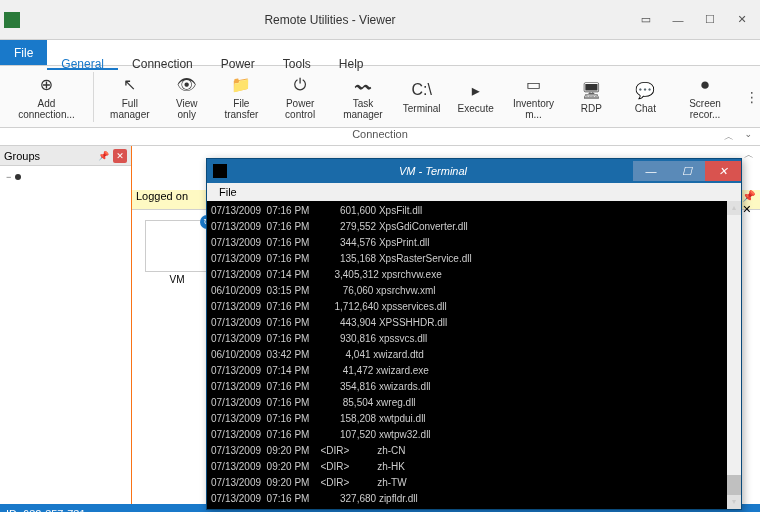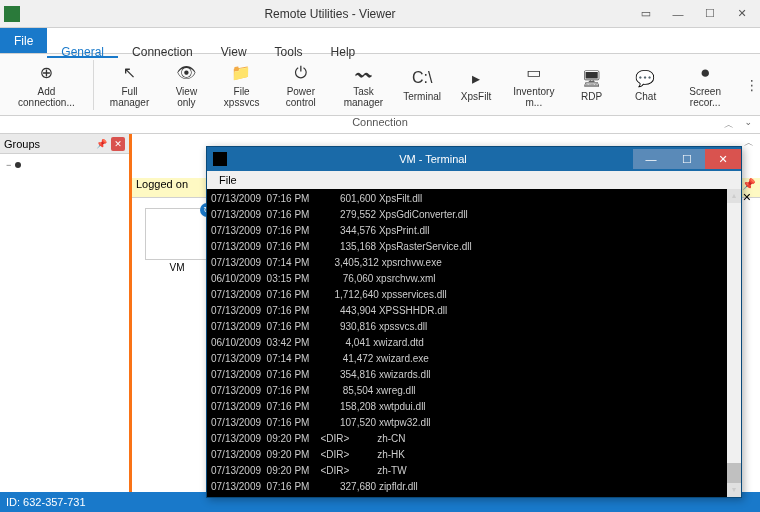--- a/index.html
+++ b/index.html
@@ -1,18 +1,18 @@
 <!DOCTYPE html>
 <html><head>
 <meta charset="utf-8">
 <style>
 * { margin: 0; padding: 0; box-sizing: border-box; font-family: 'Segoe UI', Tahoma, sans-serif; }
 body { width: 760px; height: 512px; background: #fff; overflow: hidden; position: relative; }
 
-.titlebar { height: 28px; background: #f0f0f0; display: flex; align-items: center; padding: 0 4px; border-bottom: 1px solid #d0d0d0; }
+.titlebar { height: 40px; background: #f0f0f0; display: flex; align-items: center; padding: 0 4px; border-bottom: 1px solid #d0d0d0; }
 .titlebar .app-icon { width: 16px; height: 16px; background: #2a7a3a; margin-right: 8px; }
 .titlebar .title { flex: 1; text-align: center; font-size: 12px; color: #333; }
 .titlebar .win-btns { display: flex; gap: 4px; }
 .titlebar .win-btn { width: 28px; height: 20px; display: flex; align-items: center; justify-content: center; font-size: 11px; color: #555; cursor: pointer; }
 
 .menubar { height: 26px; display: flex; align-items: stretch; border-bottom: 1px solid #d0d0d0; font-size: 12px; }
 .menubar .file-tab { background: #1979ca; color: #fff; padding: 0 14px; display: flex; align-items: center; cursor: pointer; }
 .menubar .tab { padding: 4px 14px; display: flex; align-items: center; color: #333; cursor: pointer; margin-top: 20px; }
 .menubar .tab.active { color: #1979ca; border-bottom: 2px solid #1979ca; }
 
@@ -21,40 +21,40 @@
 .ribbon .sep { width: 1px; height: 50px; background: #d8d8d8; }
 .ribbon .item { display: flex; flex-direction: column; align-items: center; justify-content: center; padding: 2px 6px; font-size: 10px; color: #333; cursor: pointer; min-width: 54px; text-align: center; gap: 2px; }
 .ribbon .item .ico { width: 22px; height: 22px; display: flex; align-items: center; justify-content: center; font-size: 16px; color: #333; }
 .ribbon .dots { width: 18px; font-size: 14px; color: #555; cursor: pointer; text-align:center; }
 
 .conn-label { height: 18px; font-size: 11px; text-align: center; color: #555; border-bottom: 1px solid #d0d0d0; position: relative; }
 .conn-label .exp { position: absolute; right: 8px; top: 1px; font-size: 9px; color: #666; }
 
 .main { display: flex; height: calc(512px - 28px - 26px - 62px - 18px - 20px); }
 
-.sidebar { width: 132px; border-right: 3px solid #f97316; display: flex; flex-direction: column; }
+.sidebar { width: 132px; border-right: 1px solid #f97316; display: flex; flex-direction: column; }
 .sidebar .hdr { height: 20px; background: #eaeaea; border-bottom: 1px solid #d0d0d0; display: flex; align-items: center; justify-content: space-between; padding: 0 4px; font-size: 11px; }
 .hdr .hdr-btns { display: flex; gap: 2px; }
 .hdr .hbtn { width: 14px; height: 14px; display: flex; align-items: center; justify-content: center; font-size: 9px; cursor: pointer; color:#555; }
 .hdr .hbtn.close { background: #d9534f; color: #fff; border-radius: 2px; }
 .sidebar .tree { padding: 4px; font-size: 11px; }
 .tree-item { display: flex; align-items: center; gap: 4px; cursor: pointer; padding: 2px; }
 .tree-item .exp-ico { font-size: 9px; color: #666; }
 .tree-item .dot { width: 6px; height: 6px; background: #333; border-radius: 50%; }
 
 .content { flex: 1; position: relative; background: #fff; }
 .content .hdr2 { height: 20px; background: #fef9c3; border-bottom: 1px solid #d0d0d0; display: flex; align-items: flex-start; justify-content: space-between; padding: 0 4px; font-size: 11px; margin-top: 44px; }
 .thumb-area { padding: 10px; }
 .thumb { width: 70px; display: flex; flex-direction: column; align-items: center; gap: 2px; cursor: pointer; }
 .thumb .frame { width: 64px; height: 52px; border: 1px solid #ccc; background: #fff; position: relative; }
 .thumb .frame .badge { position: absolute; top: -6px; right: -6px; width: 14px; height: 14px; background: #1979ca; border-radius: 50%; display:flex;align-items:center;justify-content:center;color:#fff;font-size:9px; }
 .thumb .lbl { font-size: 10px; }
 
 .term-window { position: absolute; left: 74px; top: 12px; width: 536px; height: 352px; background: #1a6aa8; border: 1px solid #0a4a7a; box-shadow: 2px 2px 8px rgba(0,0,0,0.3); }
-.term-window .twbar { height: 24px; display: flex; align-items: center; background: #1a6aa8; color: #fff; font-size: 11px; }
+.term-window .twbar { height: 24px; display: flex; align-items: center; background: #1a6aa8; color: #fff; font-size: 11px; font-style: italic; }
 .twbar .twicon { width: 14px; height: 14px; background: #000; margin: 0 6px; }
 .twbar .twtitle { flex: 1; text-align: center; }
 .twbar .twbtn { width: 36px; height: 20px; display: flex; align-items: center; justify-content: center; font-size: 11px; cursor: pointer; }
 .twbar .twbtn.min { background: #5a8ab8; }
 .twbar .twbtn.max { background: #5a8ab8; }
 .twbar .twbtn.cls { background: #d9534f; }
 .term-window .twmenu { height: 18px; background: #f0f0f0; font-size: 11px; padding: 0 6px; display: flex; align-items: center; }
 .twmenu .mitem { padding: 0 6px; cursor: pointer; }
 .term-window .twcontent { background: #000; color: #ccc; font-family: 'Consolas', monospace; font-size: 10px; line-height: 16px; padding: 2px 4px; height: calc(100% - 24px - 18px); overflow: hidden; position: relative; white-space: pre; }
 .twcontent .scrollbar { position: absolute; right: 0; top: 0; bottom: 0; width: 14px; background: #f0f0f0; }
@@ -77,21 +77,21 @@
     <div class="win-btn">—</div>
     <div class="win-btn">☐</div>
     <div class="win-btn">✕</div>
   </div>
 </div>
 
 <div class="menubar">
   <div class="file-tab">File</div>
   <div class="tab active">General</div>
   <div class="tab">Connection</div>
-  <div class="tab">View</div>
+  <div class="tab">Power</div>
   <div class="tab">Tools</div>
   <div class="tab">Help</div>
 </div>
 
 <div class="ribbon">
   <div class="group">
     <div class="item">
       <div class="ico">⊕</div>
       <span>Add connection...</span>
     </div>
@@ -101,37 +101,37 @@
       <div class="item">
         <div class="ico">↖</div>
         <span>Full manager</span>
       </div>
       <div class="item">
         <div class="ico">👁</div>
         <span>View only</span>
       </div>
       <div class="item">
         <div class="ico">📁</div>
-        <span>File xpssvcs</span>
+        <span>File transfer</span>
       </div>
       <div class="item">
         <div class="ico">⏻</div>
         <span>Power control</span>
       </div>
       <div class="item">
         <div class="ico">〰</div>
         <span>Task manager</span>
       </div>
       <div class="item">
         <div class="ico">C:\</div>
         <span>Terminal</span>
       </div>
       <div class="item">
         <div class="ico">▸</div>
-        <span>XpsFilt</span>
+        <span>Execute</span>
       </div>
       <div class="item">
         <div class="ico">▭</div>
         <span>Inventory m...</span>
       </div>
       <div class="item">
         <div class="ico">🖥</div>
         <span>RDP</span>
       </div>
       <div class="item">

